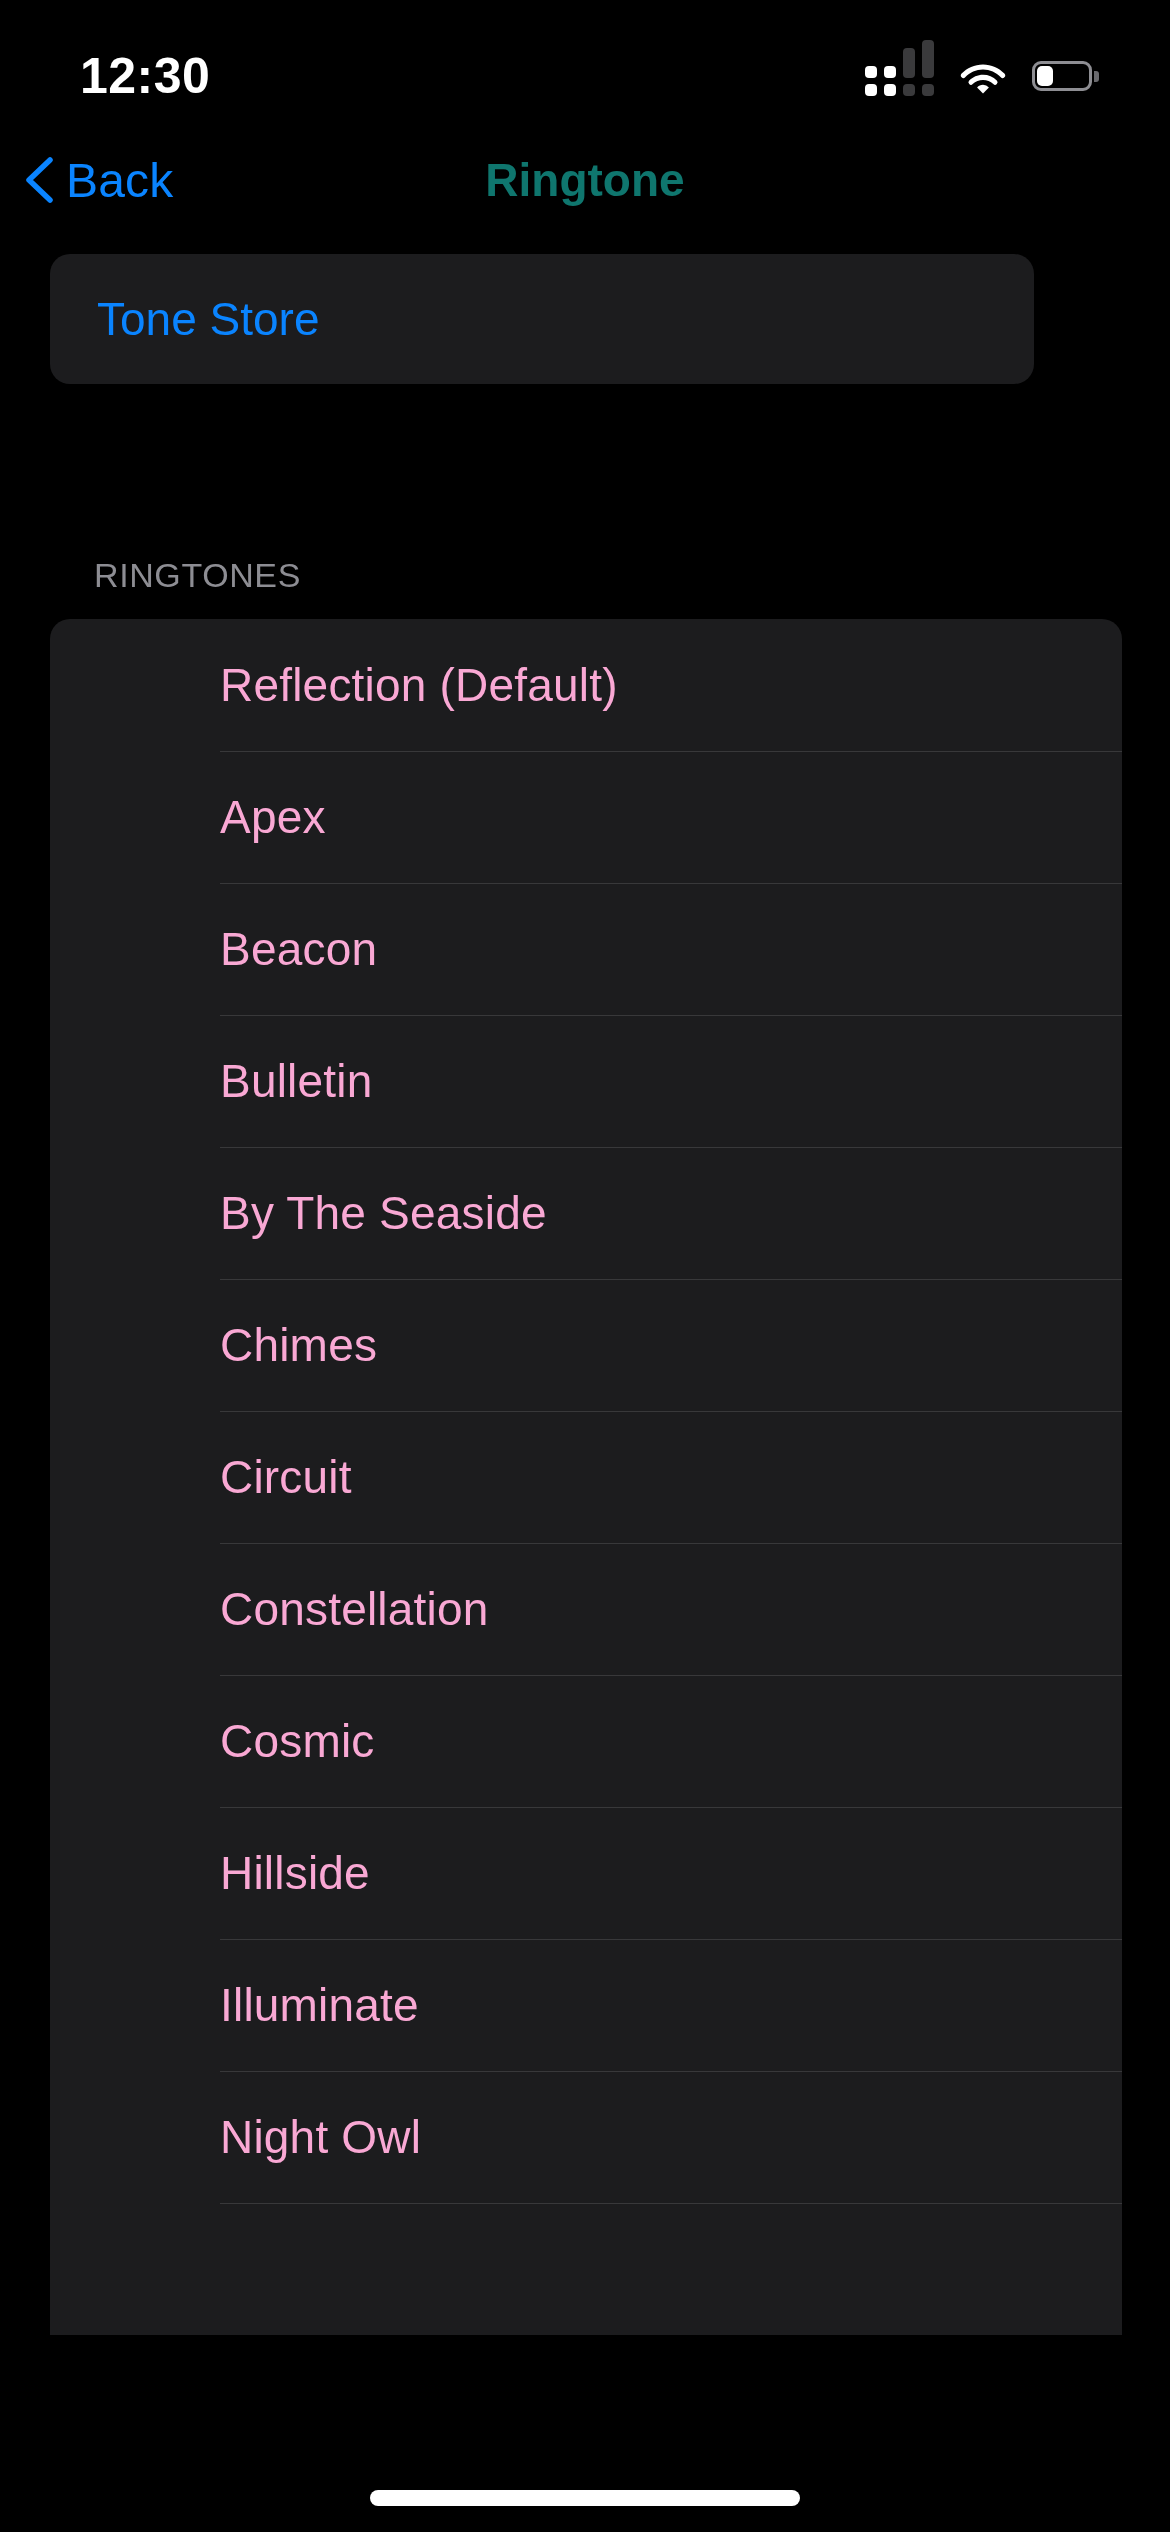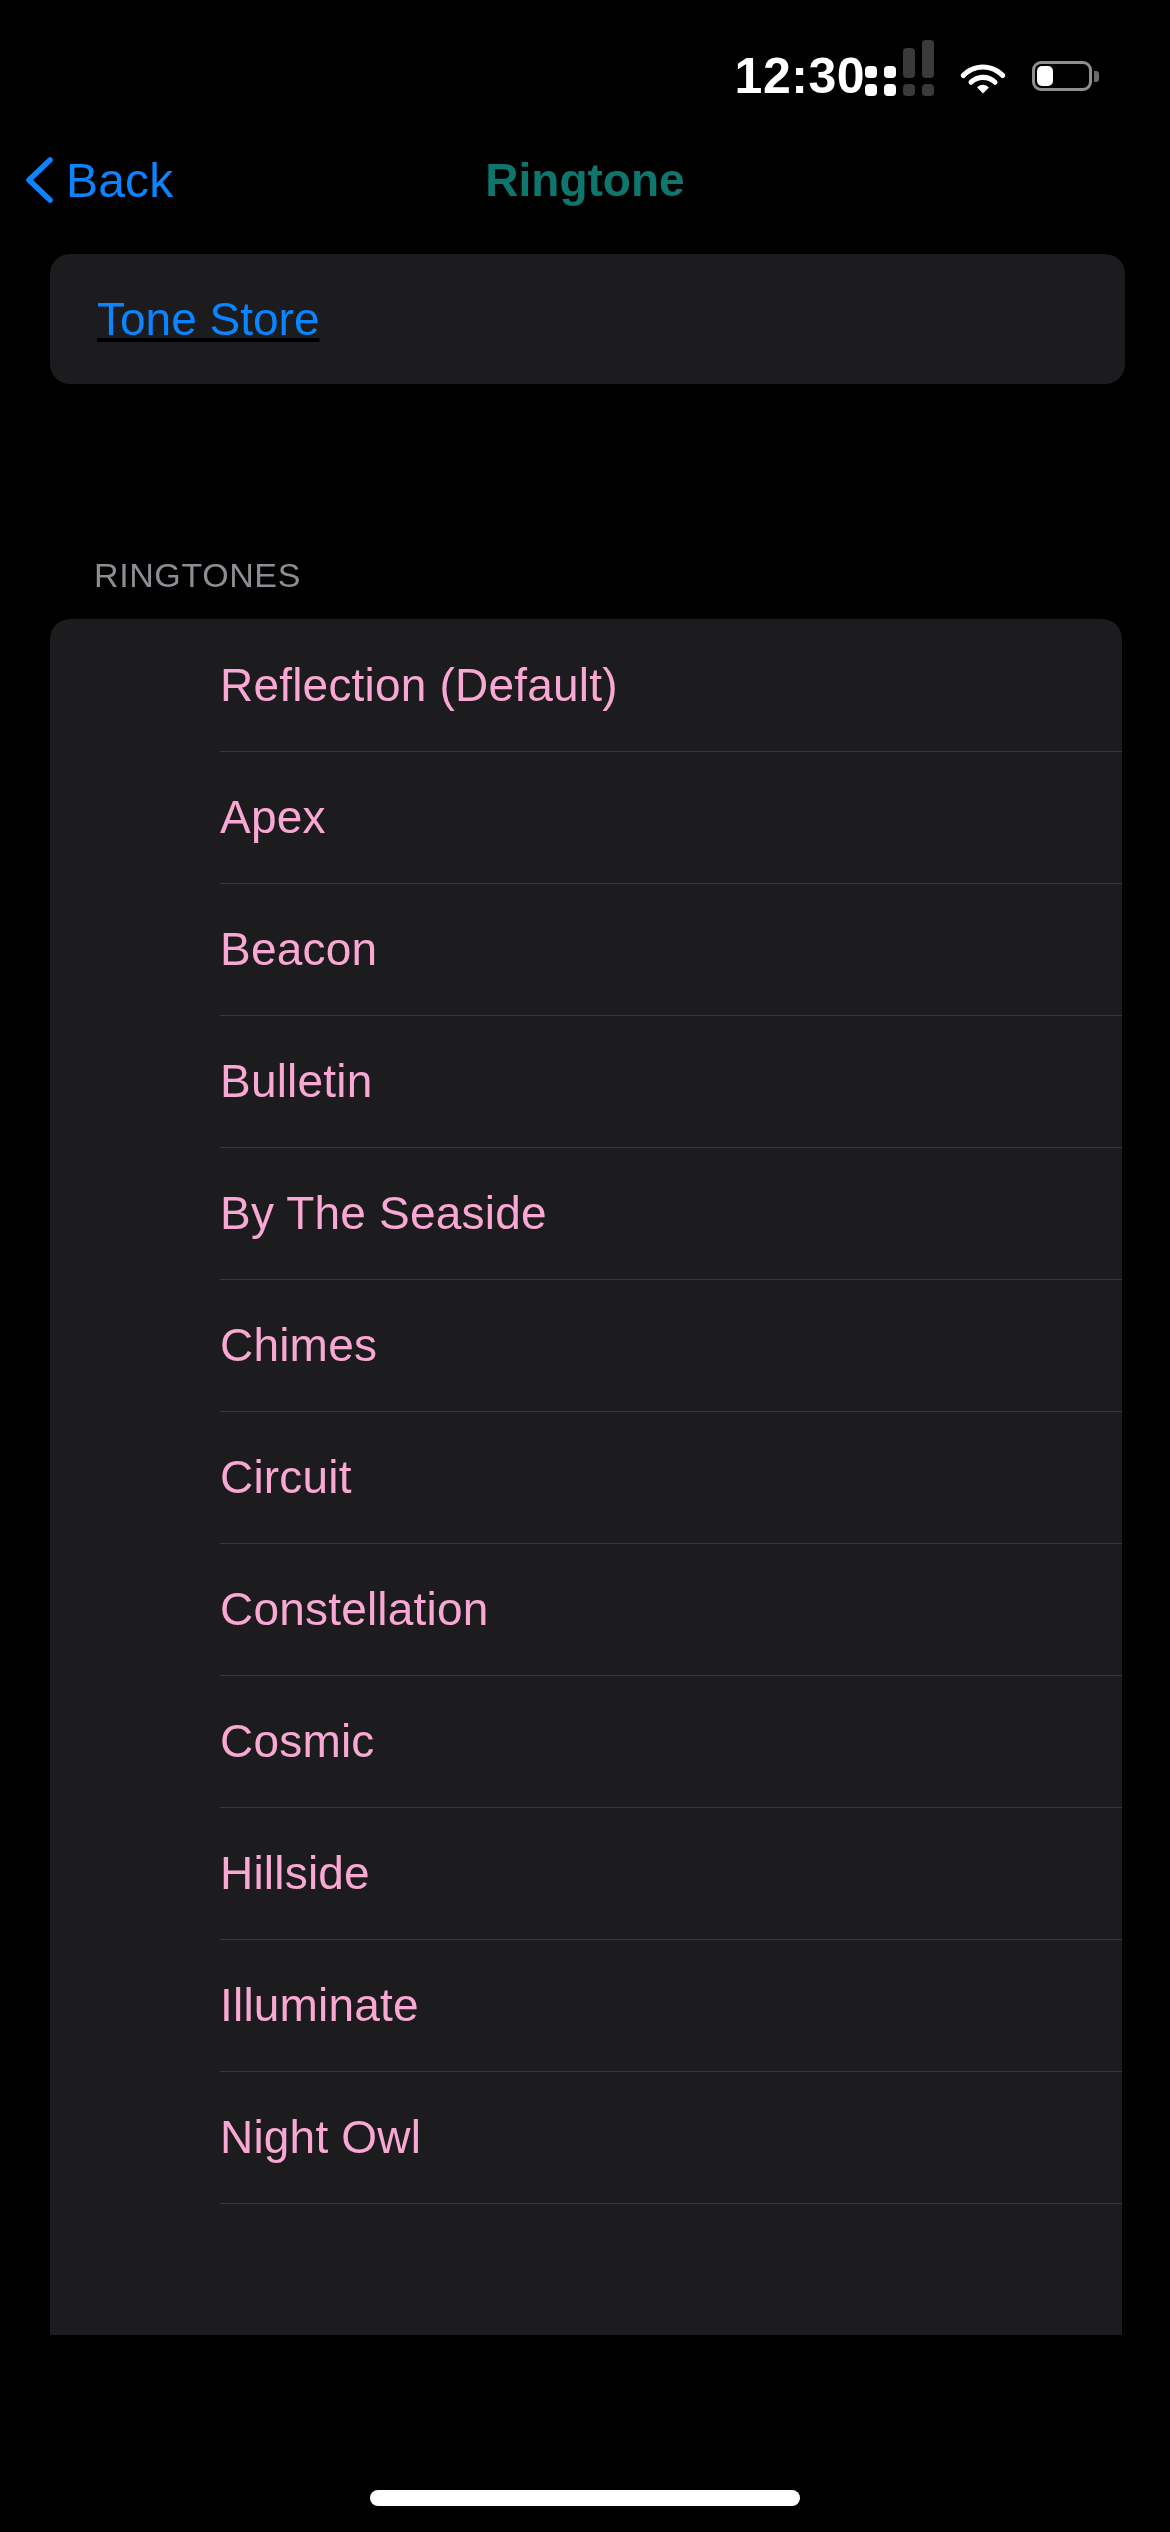--- a/index.html
+++ b/index.html
@@ -7,21 +7,21 @@
     width:1170px; height:2532px;
     background:#000;
     font-family:"Liberation Sans", sans-serif;
     overflow:hidden;
   }
   .screen { position:relative; width:1170px; height:2532px; background:#000; }
 
   
   .statusbar{
     position:absolute; top:0; left:0; width:1170px; height:130px;
-    display:flex; align-items:center; justify-content:flex-end;
+    display:flex; align-items:center; justify-content:space-between;
     padding:0 78px 0 80px;
   }
   .sb-time{
     color:#fff; font-size:50px; font-weight:700; letter-spacing:0.5px;
     margin-top:22px;
   }
   .sb-icons{ display:flex; align-items:center; gap:26px; margin-top:22px; }
 
   
   .cellular{ display:flex; align-items:flex-end; gap:7px; height:40px; }
@@ -77,24 +77,23 @@
   .section-header{
     color:#8d8d93; font-size:34px; letter-spacing:0.6px;
     padding:0 0 0 94px; text-transform:uppercase;
   }
   .sec-store-header{ margin-top:152px; }
   .sec-ring-header{ margin-top:172px; }
 
   .card{
     margin-top:24px;
     margin-left:50px;
-    width:1075px;
+    width:984px;
     background:#1c1c1e;
     border-radius:20px;
-    text-decoration:underline;
   }
   .card-store{ height:130px; display:flex; align-items:center; }
   .store-label{
     color:#0A84FF; font-size:46px; padding-left:47px;
   }
 
   
   .card-list{
     margin-top:24px; margin-left:50px; width:1072px;
     background:#1c1c1e; border-radius:20px 20px 0 0;

